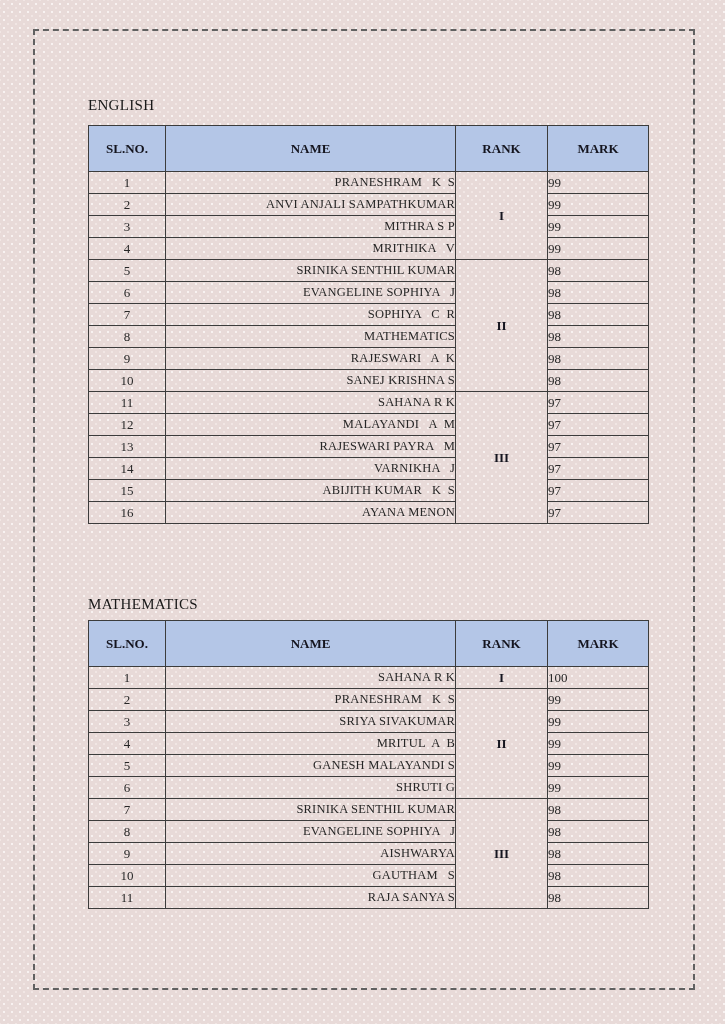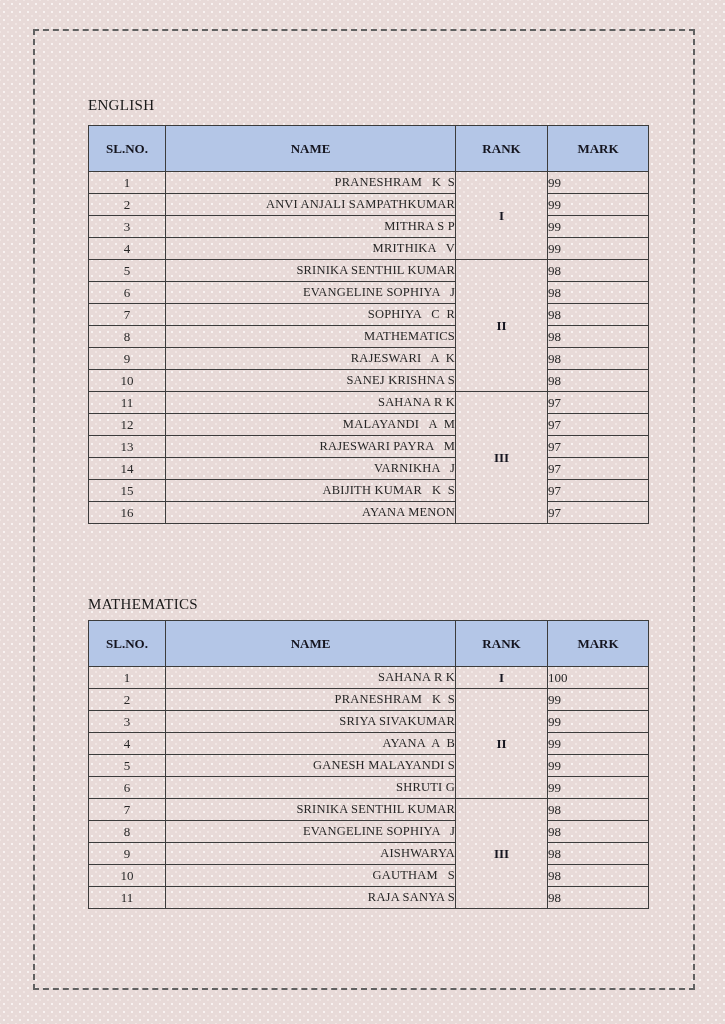--- a/index.html
+++ b/index.html
@@ -225,21 +225,21 @@
             <td class="cell-rank" rowspan="5">II</td>
             <td class="cell-mark">99</td>
           </tr>
           <tr>
             <td class="cell-sl">3</td>
             <td class="cell-name">SRIYA SIVAKUMAR</td>
             <td class="cell-mark">99</td>
           </tr>
           <tr>
             <td class="cell-sl">4</td>
-            <td class="cell-name">AYANA  A  B</td>
+            <td class="cell-name">MRITUL  A  B</td>
             <td class="cell-mark">99</td>
           </tr>
           <tr>
             <td class="cell-sl">5</td>
             <td class="cell-name">GANESH MALAYANDI S</td>
             <td class="cell-mark">99</td>
           </tr>
           <tr>
             <td class="cell-sl">6</td>
             <td class="cell-name">SHRUTI G</td>

